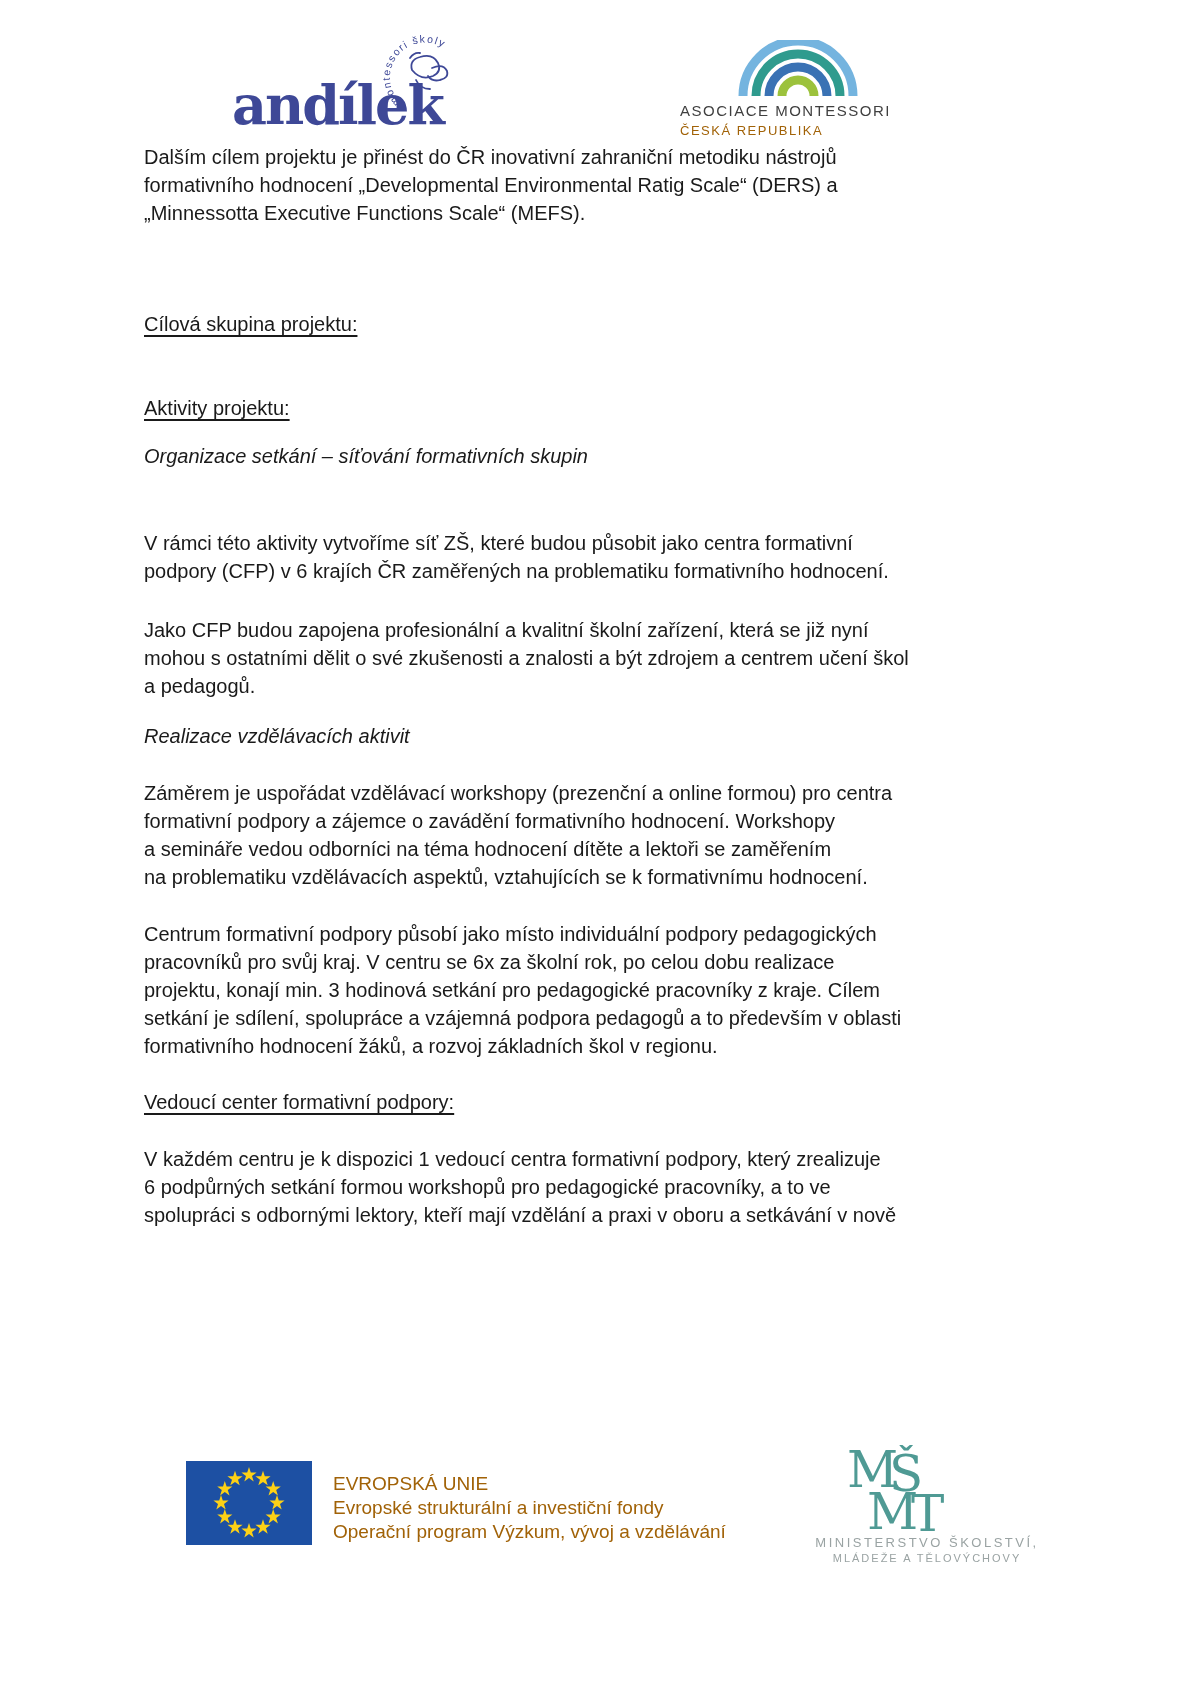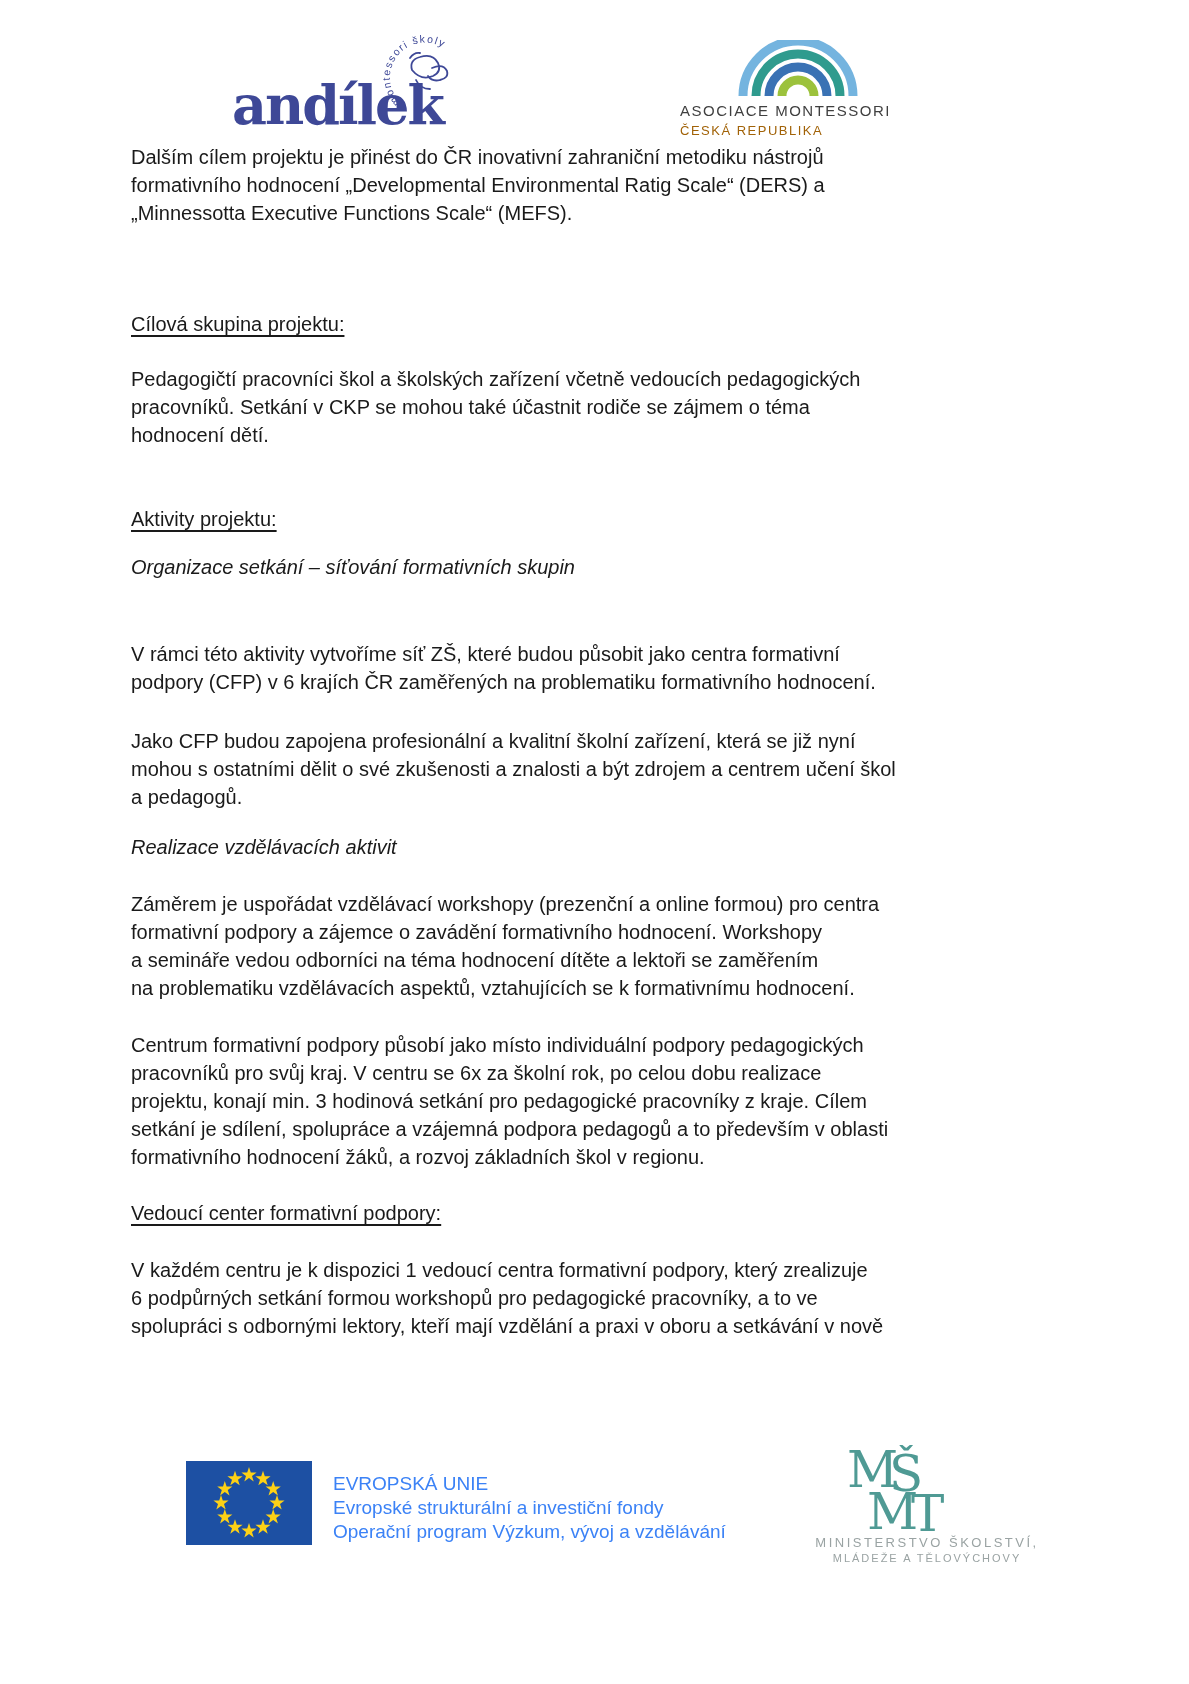--- a/index.html
+++ b/index.html
@@ -26,21 +26,21 @@
     font-size:10.5px;letter-spacing:1.5px;fill:#3e4897;
   }
   .andilek-arc .doodle{stroke:#3e4897;stroke-width:1.8;fill:none;stroke-linecap:round;}
 
   .asociace{position:absolute;left:680px;top:40px;width:235px;text-align:left;}
   .asociace svg{display:block;margin:0 auto;}
   .asociace-line1{margin-top:6px;font-size:15px;letter-spacing:1.5px;color:#3f3f3f;}
   .asociace-line2{margin-top:4px;font-size:13px;letter-spacing:1.5px;color:#a16207;}
 
   
-  .content{position:absolute;left:131px;top:143px;width:950px;}
+  .content{position:absolute;left:144px;top:143px;width:950px;}
   .content p,.content h2,.content h3{
     margin:0;padding:0;font-size:20px;font-weight:normal;
     line-height:28px;white-space:pre-line;
   }
   .heading{text-decoration:underline;text-decoration-thickness:1.5px;text-underline-offset:4px;}
   .subheading{font-style:italic;}
   .mt-h1{margin-top:83px !important;}
   .mt-p2{margin-top:27px !important;}
   .mt-h2{margin-top:56px !important;}
   .mt-i1{margin-top:20px !important;}
@@ -50,21 +50,21 @@
   .mt-p5{margin-top:29px !important;}
   .mt-h3{margin-top:23px !important;}
   .mt-p6{margin-top:29px !important;}
   .mt-h4{margin-top:28px !important;}
   .mt-p7{margin-top:29px !important;}
 
   
   .eu-flag{position:absolute;left:186px;top:1461px;}
   .eu-flag .flag-bg{fill:#1d50a3;}
   .eu-flag .stars{fill:#fdd116;}
-  .eu-text{position:absolute;left:333px;top:1472px;font-size:19px;line-height:24px;color:#3b82f6;}
+  .eu-text{position:absolute;left:333px;top:1472px;font-size:19px;line-height:24px;color:#a16207;}
   .eu-text div{white-space:nowrap;}
 
   .msmt-mono{position:absolute;left:845px;top:1445px;}
   .msmt-mono text{font-family:"DejaVu Serif", serif;fill:#4f9a94;}
   .msmt-caption{position:absolute;left:792px;top:1534px;width:270px;text-align:center;color:#9aa3a3;}
   .msmt-caption .cap1{font-size:13px;letter-spacing:2.5px;line-height:17px;}
   .msmt-caption .cap2{font-size:11px;letter-spacing:2px;line-height:15px;}
 </style>
 </head>
 <body>
@@ -99,23 +99,20 @@
     <div class="asociace-line1">ASOCIACE MONTESSORI</div>
     <div class="asociace-line2">ČESKÁ REPUBLIKA</div>
   </div>
 
   <main class="content">
     <p>Dalším cílem projektu je přinést do ČR inovativní zahraniční metodiku nástrojů
 formativního hodnocení „Developmental Environmental Ratig Scale“ (DERS) a
 „Minnessotta Executive Functions Scale“ (MEFS).</p>
 
     <h2 class="heading mt-h1">Cílová skupina projektu:</h2>
-    <p class="mt-p2">Pedagogičtí pracovníci škol a školských zařízení včetně vedoucích pedagogických
-pracovníků. Setkání v CKP se mohou také účastnit rodiče se zájmem o téma
-hodnocení dětí.</p>
 
     <h2 class="heading mt-h2">Aktivity projektu:</h2>
     <h3 class="subheading mt-i1">Organizace setkání – síťování formativních skupin</h3>
     <p class="mt-p3">V rámci této aktivity vytvoříme síť ZŠ, které budou působit jako centra formativní
 podpory (CFP) v 6 krajích ČR zaměřených na problematiku formativního hodnocení.</p>
     <p class="mt-p4">Jako CFP budou zapojena profesionální a kvalitní školní zařízení, která se již nyní
 mohou s ostatními dělit o své zkušenosti a znalosti a být zdrojem a centrem učení škol
 a pedagogů.</p>
 
     <h3 class="subheading mt-i2">Realizace vzdělávacích aktivit</h3>

